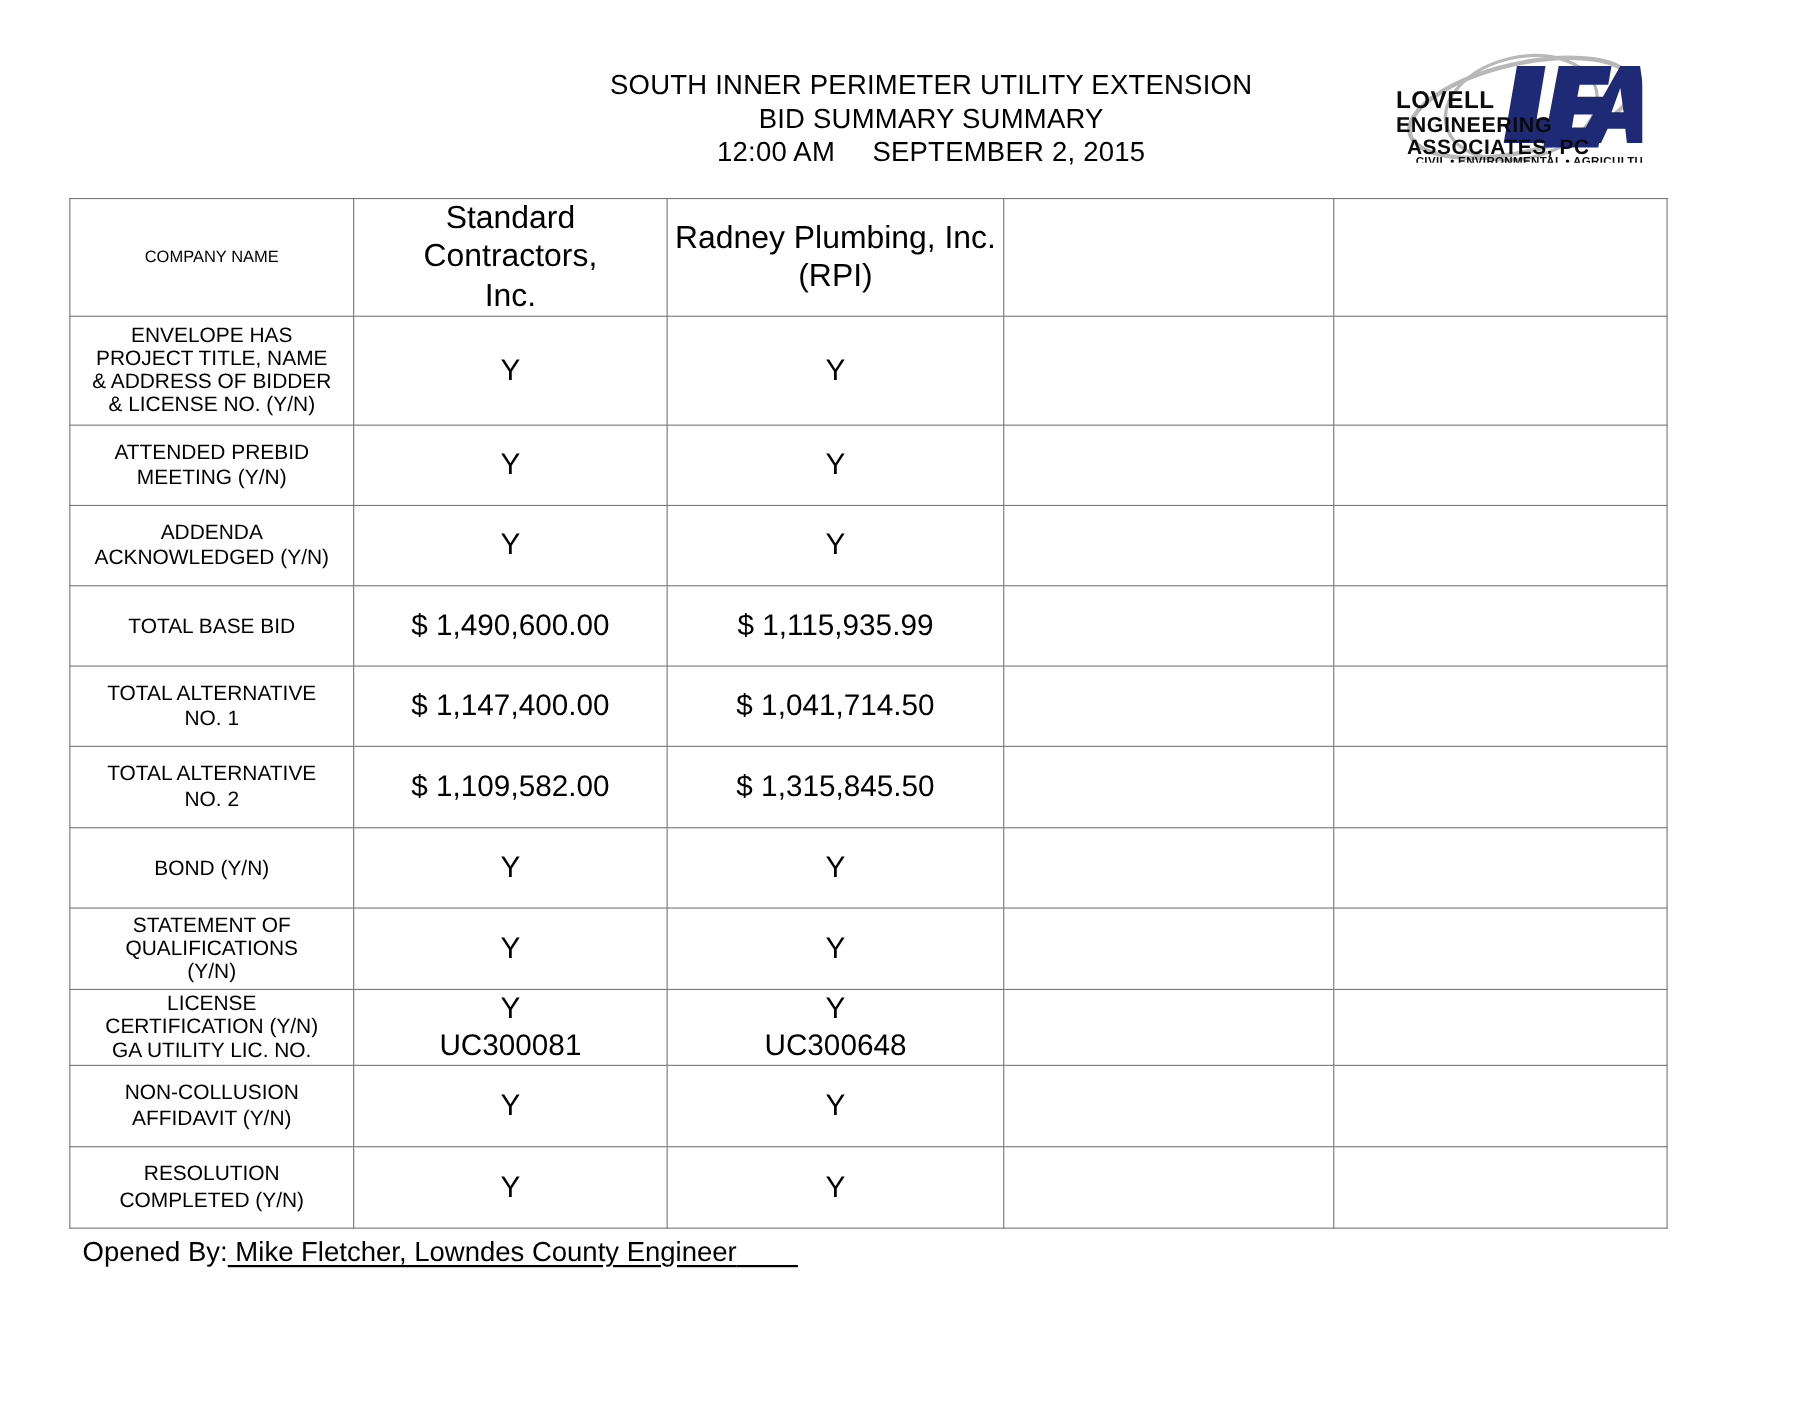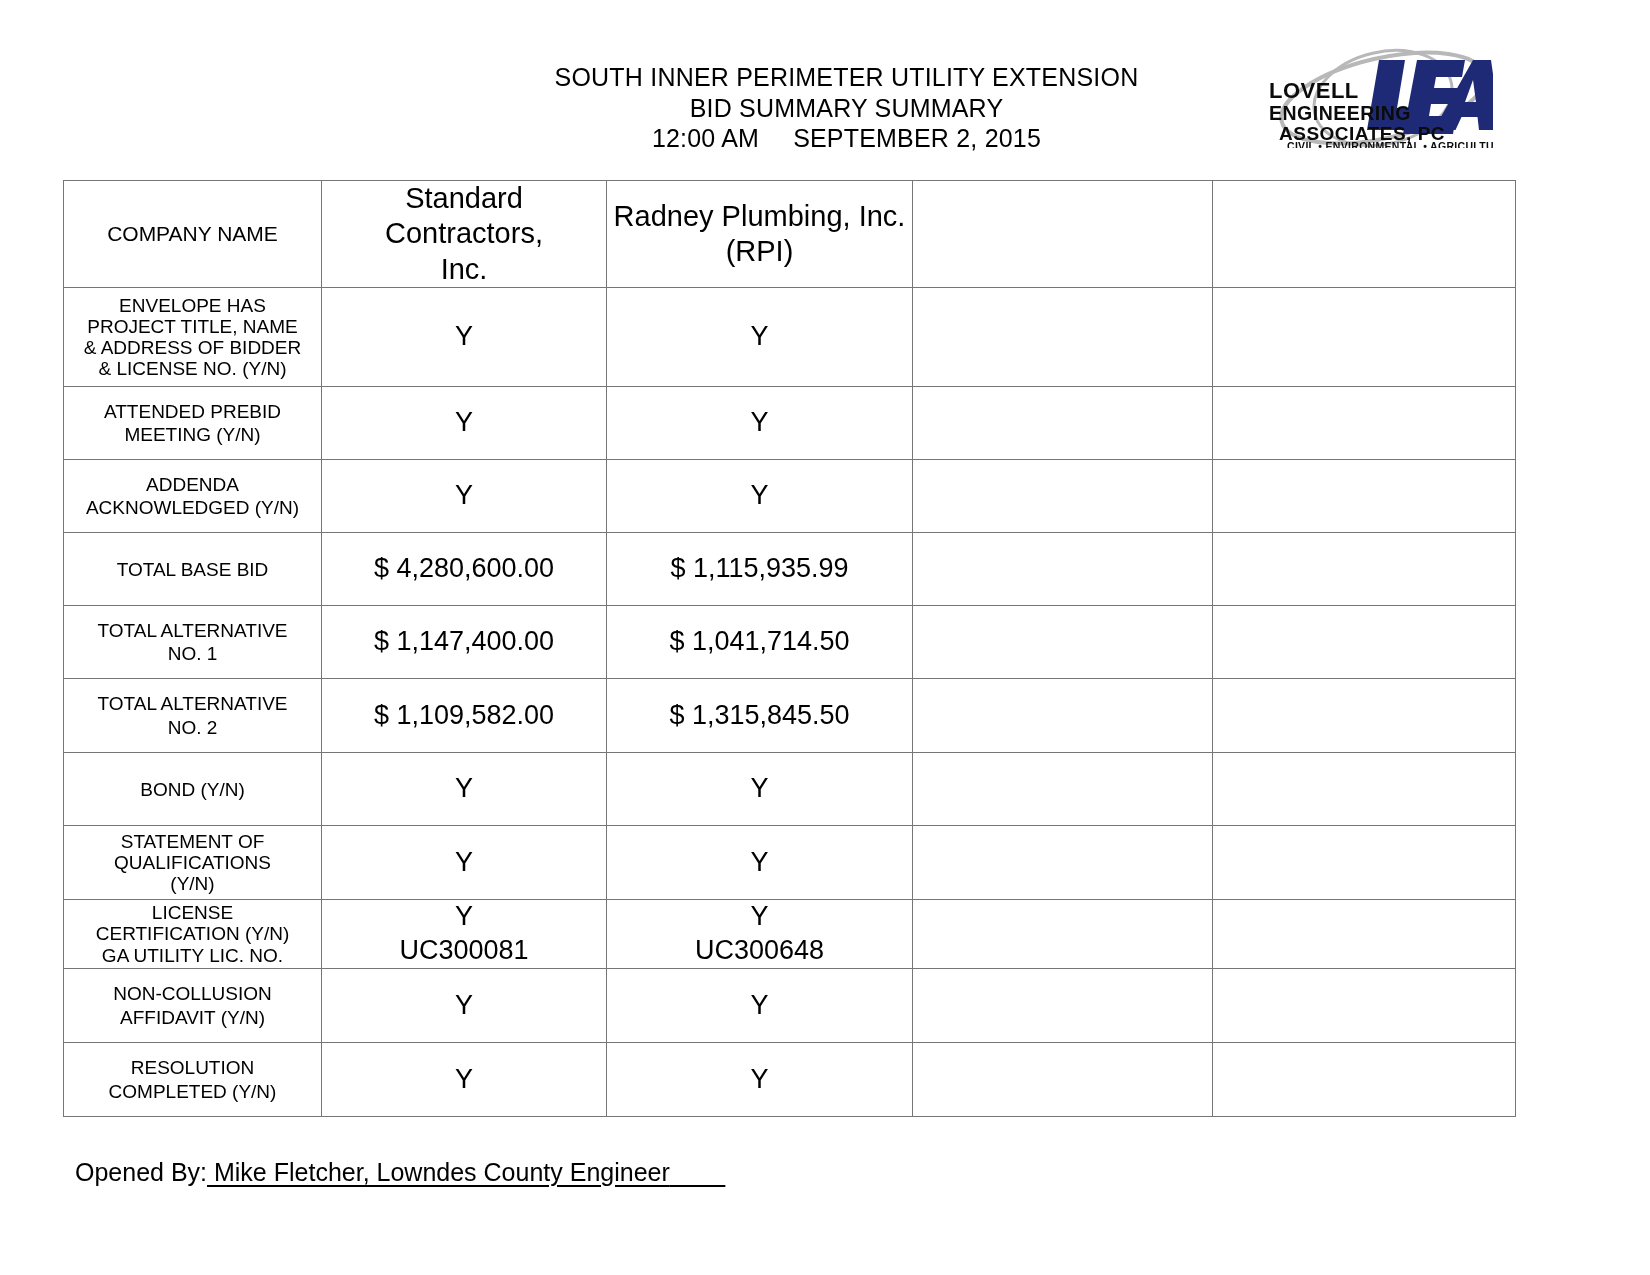--- a/index.html
+++ b/index.html
@@ -82,21 +82,21 @@
   }
   td.value-cell {
     font-size: 27px;
     line-height: 1.25;
   }
   td.company-cell {
     font-size: 29px;
     line-height: 1.22;
   }
   td.label-cell.company-label {
-    font-size: 21px;
+    font-size: 15px;
     margin-top: 45px;
   }
   td.tight { line-height: 1.12; }
 
   .row-company  td { height: 76px; }
   .row-envelope td { height: 98px; }
   .row-prebid   td { height: 72px; }
   .row-addenda  td { height: 72px; }
   .row-base     td { height: 72px; }
   .row-alt1     td { height: 72px; }
@@ -107,21 +107,21 @@
   .row-noncol   td { height: 73px; }
   .row-resolution td { height: 73px; }
 
   .lic-y { display:block; }
   .lic-no { display:block; }
 
   
   .footer-line {
     position: absolute;
     left: 75px;
-    top: 1158px;
+    top: 1124px;
     font-size: 25px;
     white-space: nowrap;
   }
   .footer-label { }
   .footer-value {
     text-decoration: underline;
     text-underline-offset: 4px;
   }
   .footer-blank {
     text-decoration: underline;
@@ -204,21 +204,21 @@
       <tr class="row-addenda">
         <td class="label-cell">ADDENDA<br>ACKNOWLEDGED (Y/N)</td>
         <td class="value-cell">Y</td>
         <td class="value-cell">Y</td>
         <td class="value-cell"></td>
         <td class="value-cell"></td>
       </tr>
 
       <tr class="row-base">
         <td class="label-cell">TOTAL BASE BID</td>
-        <td class="value-cell">$ 4,280,600.00</td>
+        <td class="value-cell">$ 1,490,600.00</td>
         <td class="value-cell">$ 1,115,935.99</td>
         <td class="value-cell"></td>
         <td class="value-cell"></td>
       </tr>
 
       <tr class="row-alt1">
         <td class="label-cell">TOTAL ALTERNATIVE<br>NO. 1</td>
         <td class="value-cell">$ 1,147,400.00</td>
         <td class="value-cell">$ 1,041,714.50</td>
         <td class="value-cell"></td>

